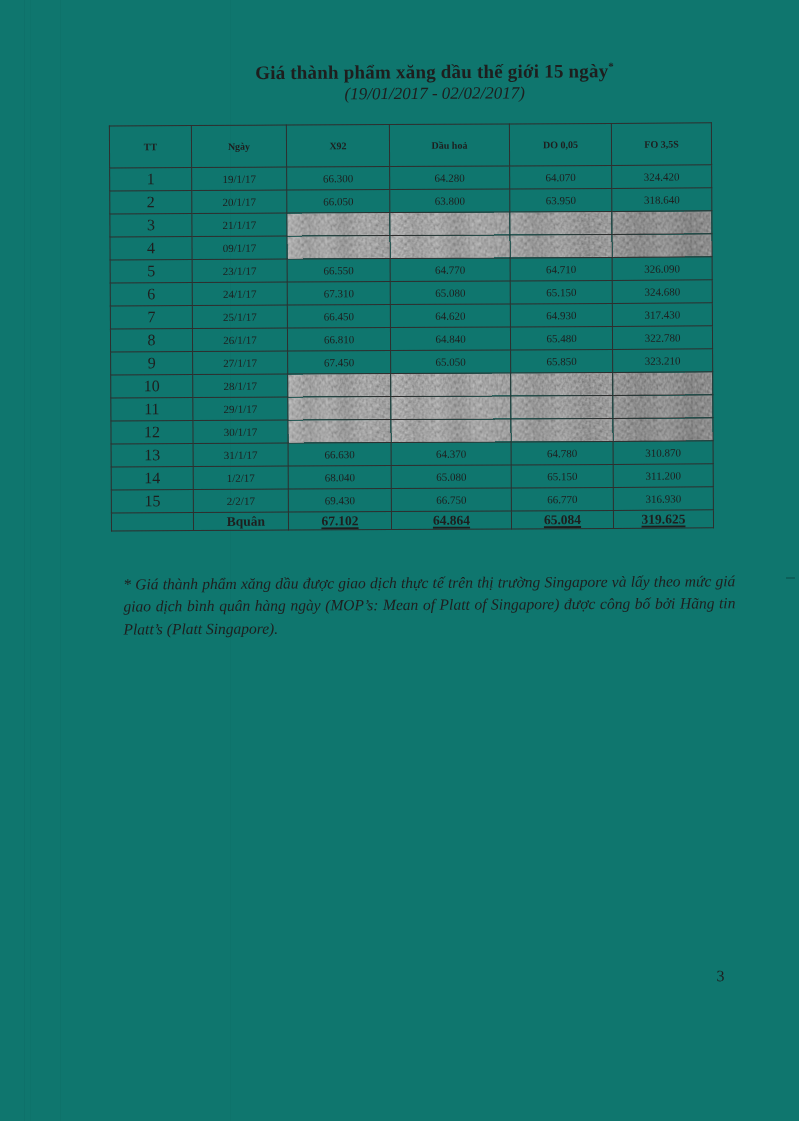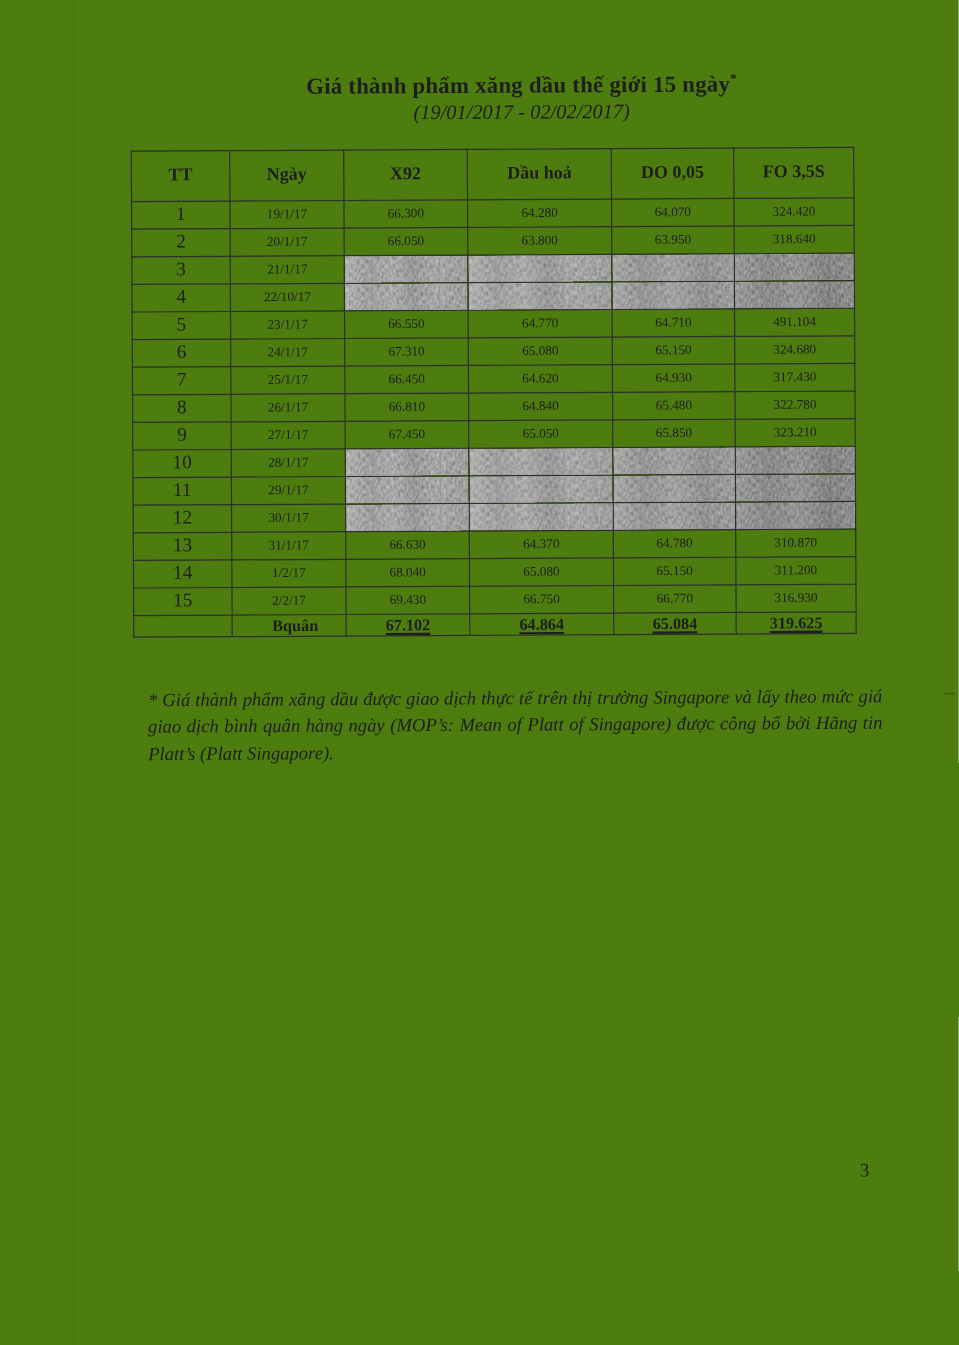--- a/index.html
+++ b/index.html
@@ -1,17 +1,17 @@
 <!DOCTYPE html>
 <html><head>
 <meta charset="utf-8">
 <style>
   html,body { margin:0; padding:0; background:#ffffff; }
   .page {
-    position:relative; width:799px; height:1121px; background:#4d7c0f;
+    position:relative; width:799px; height:1121px; background:#0f766e;
     overflow:hidden; font-family:"Liberation Serif", serif; color:#1e1e1e;
   }
   
   .artifact-line { position:absolute; top:0; bottom:0; width:1px; pointer-events:none; }
   .al-1 { left:24px;  background:rgba(0,0,0,0.035); }
   .al-2 { left:30px;  background:rgba(0,0,0,0.025); }
   .al-3 { left:60px;  background:rgba(0,0,0,0.030); }
   .al-4 { left:230px; background:rgba(0,0,0,0.022); }
   .artifact-dash { position:absolute; left:786px; top:577px; width:9px; height:2px;
     background:rgba(0,0,0,0.18); }
@@ -24,21 +24,21 @@
   .subtitle { font-size:17px; font-style:italic; margin-top:1px; }
 
   table.price-table {
     position:absolute; left:110px; top:124px; width:602px;
     border-collapse:collapse; table-layout:fixed;
   }
   .price-table th, .price-table td {
     border:1.5px solid #2e2e2e; padding:0; text-align:center; vertical-align:middle;
     overflow:hidden;
   }
-  .price-table thead th { height:41px; font-size:15px; font-weight:bold;margin-left:12px; }
+  .price-table thead th { height:41px; font-size:10px; font-weight:bold;margin-left:12px; }
   .price-table tbody td { height:22px; }
   .c-tt   { font-size:16px; }
   .c-date { font-size:11px; }
   .c-val  { font-size:11px; }
 
   
   td.redacted { position:relative;
     background:linear-gradient(90deg,#a2a2a2,#7b7b7b 20%,#949494 38%,#6e6e6e 55%,#8f8f8f 72%,#7a7a7a);
   }
   td.redacted:nth-child(5) {
@@ -143,21 +143,21 @@
               </svg>
             </td>
             <td class="c-val redacted">
               <svg class="noise" preserveAspectRatio="none">
                 <rect width="100%" height="100%" filter="url(#grain)"></rect>
               </svg>
             </td>
           </tr>
           <tr>
             <td class="c-tt">4</td>
-            <td class="c-date">22/10/17</td>
+            <td class="c-date">09/1/17</td>
             <td class="c-val redacted">
               <svg class="noise" preserveAspectRatio="none">
                 <rect width="100%" height="100%" filter="url(#grain)"></rect>
               </svg>
             </td>
             <td class="c-val redacted">
               <svg class="noise" preserveAspectRatio="none">
                 <rect width="100%" height="100%" filter="url(#grain)"></rect>
               </svg>
             </td>
@@ -171,21 +171,21 @@
                 <rect width="100%" height="100%" filter="url(#grain)"></rect>
               </svg>
             </td>
           </tr>
           <tr>
             <td class="c-tt">5</td>
             <td class="c-date">23/1/17</td>
             <td class="c-val">66.550</td>
             <td class="c-val">64.770</td>
             <td class="c-val">64.710</td>
-            <td class="c-val">491.104</td>
+            <td class="c-val">326.090</td>
           </tr>
           <tr>
             <td class="c-tt">6</td>
             <td class="c-date">24/1/17</td>
             <td class="c-val">67.310</td>
             <td class="c-val">65.080</td>
             <td class="c-val">65.150</td>
             <td class="c-val">324.680</td>
           </tr>
           <tr>

